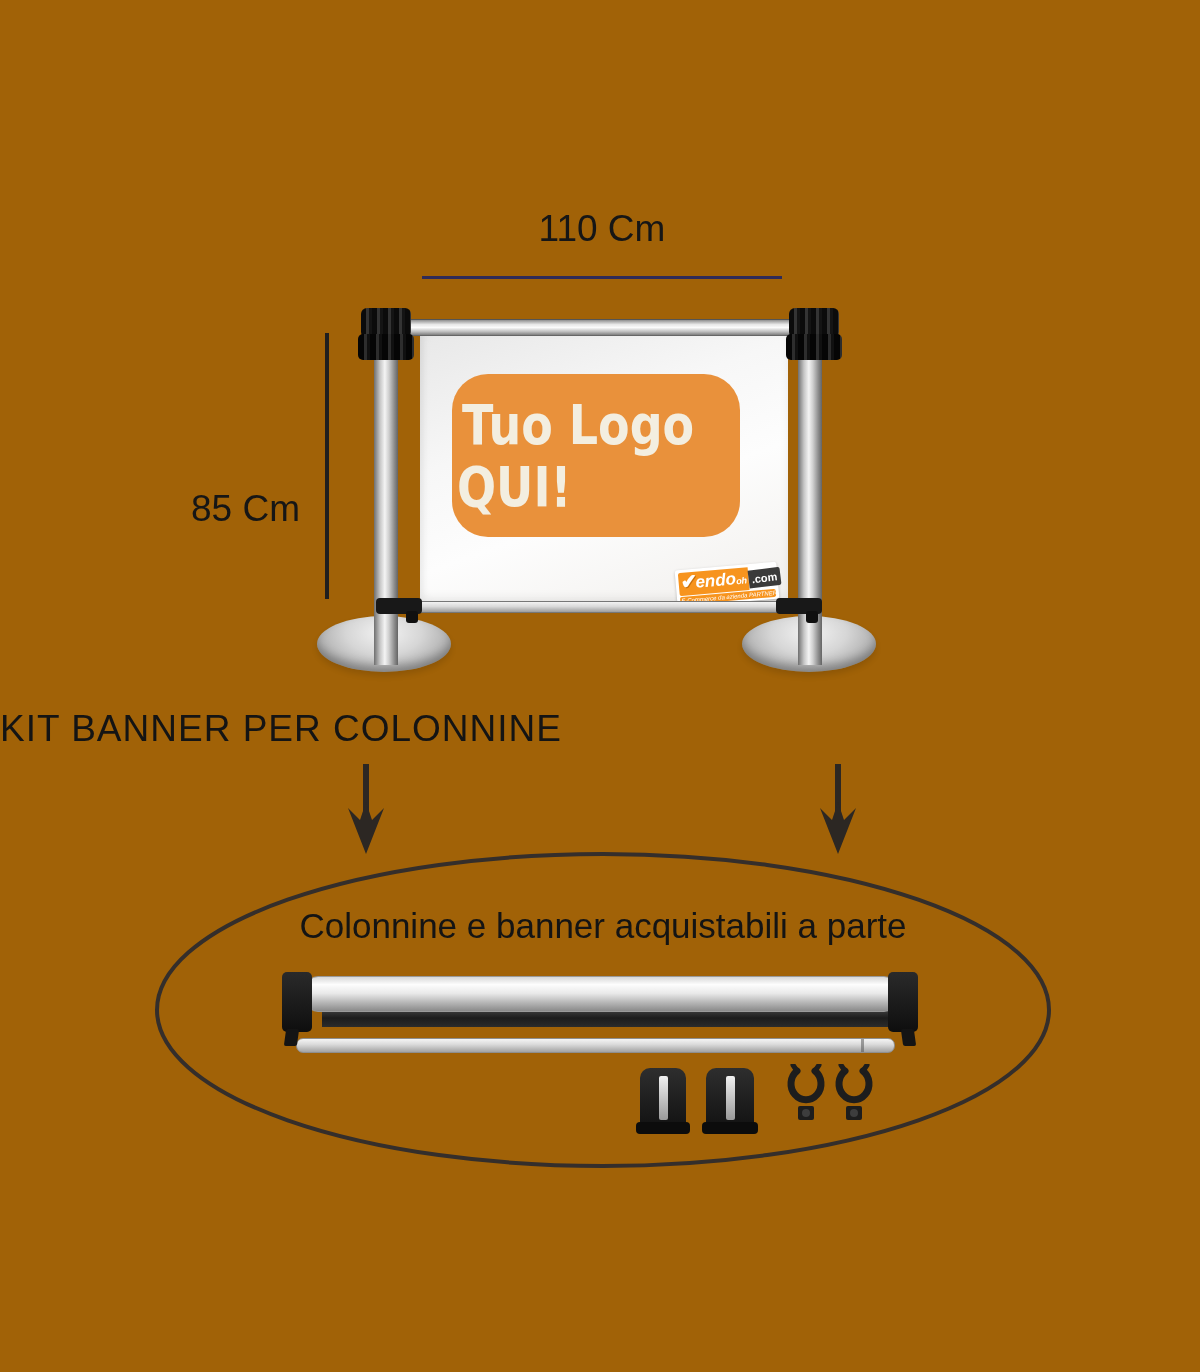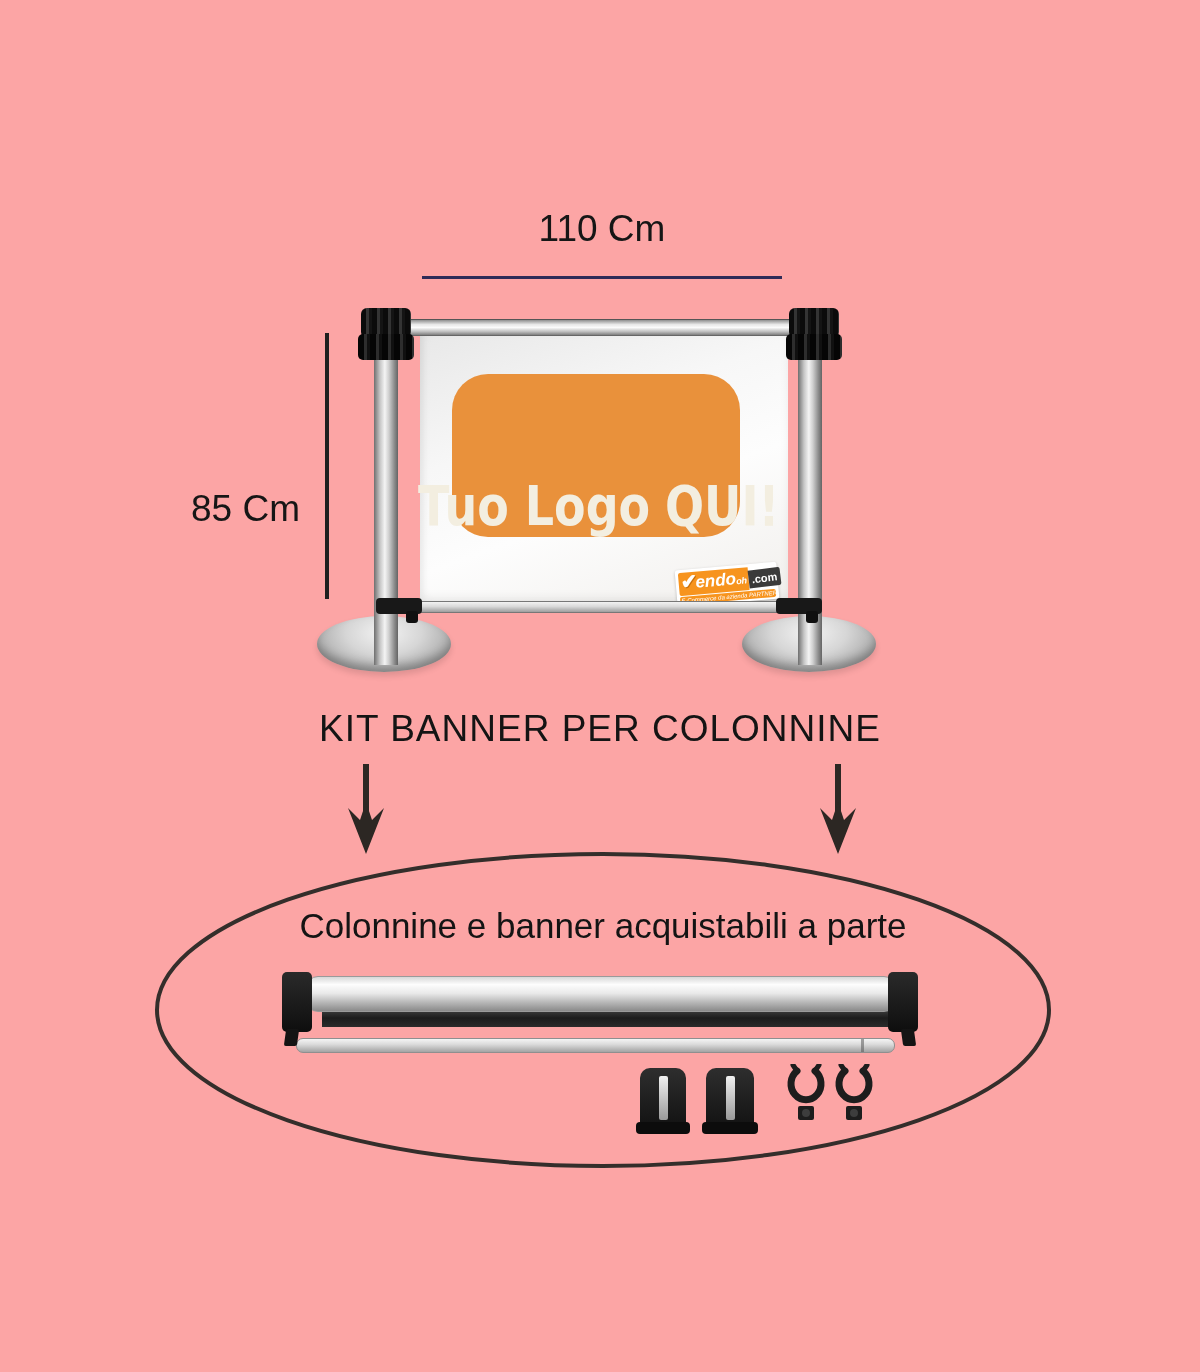--- a/index.html
+++ b/index.html
@@ -1,17 +1,17 @@
 <!DOCTYPE html>
 <html><head>
 <meta charset="utf-8">
 <style>
   html,body{margin:0;padding:0;background:#ffffff;}
   .stage{
-    position:relative;width:1200px;height:1372px;background:#fca5a5;overflow:hidden;
+    position:relative;width:1200px;height:1372px;background:#a16207;overflow:hidden;
     font-family:"Liberation Sans", sans-serif;color:#161616;
   }
   .abs{position:absolute;}
 
   
   .dim-label{font-size:37px;color:#161616;white-space:nowrap;}
   .dim-w-label{left:422px;top:208px;width:360px;text-align:center;}
   .dim-w-line{left:422px;top:276px;width:360px;height:3px;background:#2F2B58;}
   .dim-h-label{left:130px;top:440px;width:170px;text-align:right;margin-top:48px;}
   .dim-h-line{left:325px;top:333px;width:4px;height:266px;background:#1F1F1F;}
@@ -40,21 +40,21 @@
     background:linear-gradient(180deg,#8f8f8f 0%,#e8e8e8 30%,#fbfbfb 50%,#bdbdbd 78%,#7e7e7e 100%);
     border-top:1px solid #555;border-bottom:1px solid #666;
   }
   .banner-panel{
     left:420px;top:333px;width:368px;height:270px;z-index:1;
     background:linear-gradient(160deg,#e8e8e8 0%,#f7f7f7 35%,#fdfdfd 60%,#f1efec 100%);
     box-shadow:inset 0 -6px 10px rgba(0,0,0,.06), inset 4px 0 8px rgba(0,0,0,.05);
   }
   .logo-box{
     position:absolute;left:32px;top:41px;width:288px;height:163px;border-radius:36px;
-    background:#E9913B;display:flex;flex-direction:row;justify-content:center;align-items:flex-end;
+    background:#E9913B;display:flex;flex-direction:column;justify-content:center;align-items:flex-start;
   }
   .logo-line{
     font-family:"DejaVu Sans", sans-serif;font-weight:bold;color:#F3EEE0;
     font-size:50px;line-height:62px;letter-spacing:0px;transform:scale(.92,1.12);
     white-space:nowrap;
   }
   .bottom-bar{
     left:398px;top:601px;width:400px;height:10px;z-index:2;border-radius:5px;
     background:linear-gradient(180deg,#f2f2f2 0%,#d9d9d9 45%,#9d9d9d 100%);
     border:1px solid #777;
@@ -95,21 +95,21 @@
   .vendo-tld{
     background:#3b3b3b;color:#ffffff;font-weight:bold;font-size:11px;
     padding:3px 3px;border-radius:0 2px 2px 0;transform:rotate(-2deg);
   }
   .vendo-tagline{
     margin-top:1px;background:#F7941E;color:#ffffff;font-size:6px;font-style:italic;
     text-align:center;padding:1px 1px;white-space:nowrap;overflow:hidden;border-radius:2px;
   }
 
   
-  .kit-title{left:0;top:708px;width:1200px;text-align:center;font-size:37px;letter-spacing:1px;color:#141414;}
+  .kit-title{left:0;top:708px;width:1200px;text-align:left;font-size:37px;letter-spacing:1px;color:#141414;}
   .arrow{width:44px;height:92px;top:764px;z-index:2;}
   .arrow-left{left:344px;}
   .arrow-right{left:816px;}
 
   
   .callout-ellipse{left:153px;top:850px;z-index:0;}
   .callout-caption{left:0;top:906px;width:1206px;text-align:center;font-size:35px;color:#141414;z-index:1;}
 
   
   .roller-bar{

